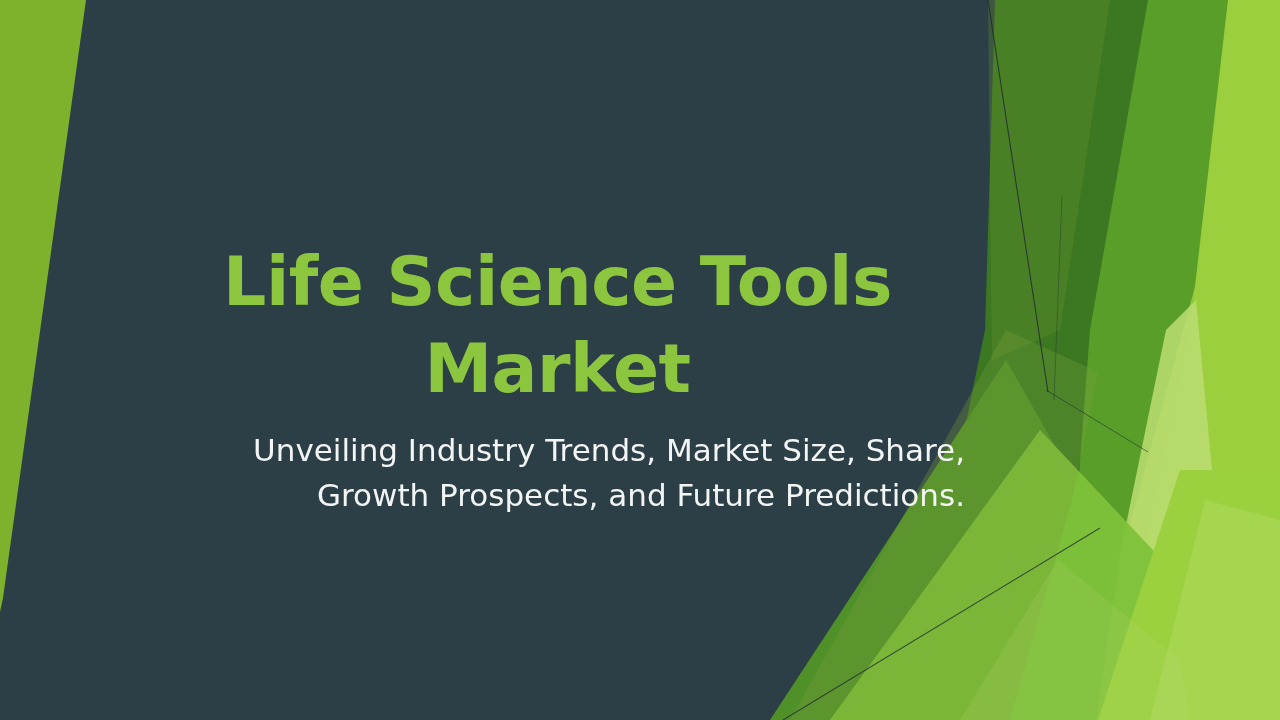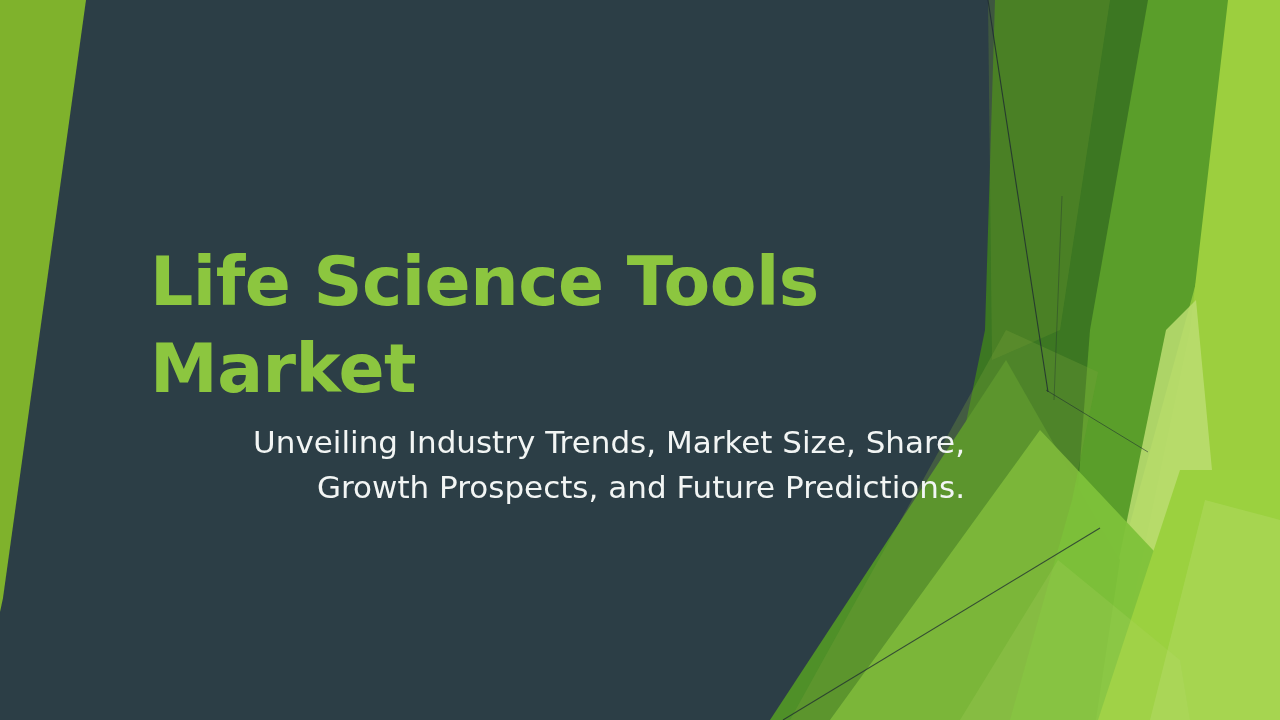--- a/index.html
+++ b/index.html
@@ -32,25 +32,25 @@
     z-index: 5;
   }
   #slide-title {
     margin: 0;
     font-family: "DejaVu Sans", sans-serif;
     font-weight: bold;
     font-size: 68px;
     line-height: 1.28;
     letter-spacing: -0.5px;
     color: #8cc63f;
-    text-align: left;
+    text-align: center;
     white-space: pre-line;
   }
   #slide-subtitle {
-    margin: 8px 0 0 0;
+    margin: 16px 0 0 0;
     font-family: "DejaVu Sans", sans-serif;
     font-weight: normal;
     font-size: 31px;
     line-height: 1.46;
     color: #f2f5f4;
     text-align: right;
     white-space: pre-line;
   }
 </style>
 </head>

